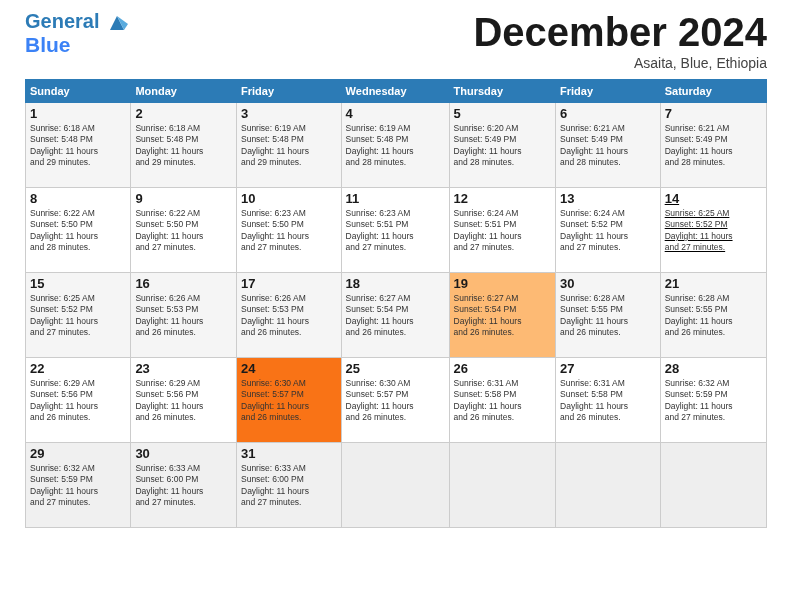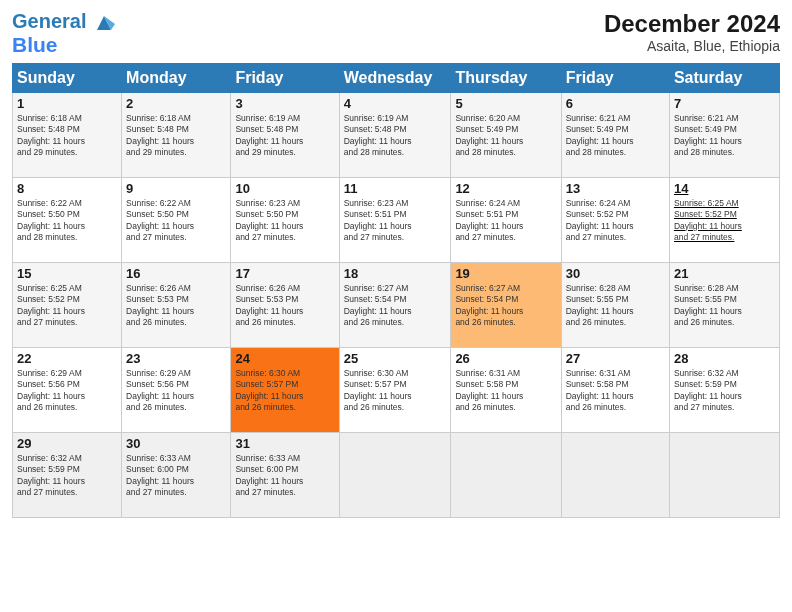--- a/index.html
+++ b/index.html
@@ -6,56 +6,56 @@
     body {
       font-family: Arial, sans-serif;
       background: #fff;
       width: 792px;
       height: 612px;
       overflow: hidden;
     }
     .page {
       width: 792px;
       height: 612px;
-      padding: 10px 12px;
+      padding: 10px 25px;
       background: #fff;
     }
     .header {
       display: flex;
       justify-content: space-between;
       align-items: flex-start;
       margin-bottom: 8px;
     }
     .logo {
       display: flex;
       align-items: center;
     }
     .title-block {
       text-align: right;
     }
     .month-title {
-      font-size: 24px;
+      font-size: 40px;
       font-weight: bold;
       color: #1a1a1a;
     }
     .location {
       font-size: 14px;
       color: #444;
     }
     .calendar {
       width: 100%;
       border-collapse: collapse;
       font-size: 9px;
     }
     .calendar th {
       background: #2c7bb6;
       color: #fff;
       padding: 5px 4px;
       text-align: left;
-      font-size: 16px;
+      font-size: 11px;
       font-weight: bold;
       border: 1px solid #2c7bb6;
     }
     .calendar td {
       vertical-align: top;
       padding: 3px 4px;
       border: 1px solid #ccc;
       width: 113px;
       height: 85px;
       background: #fff;

